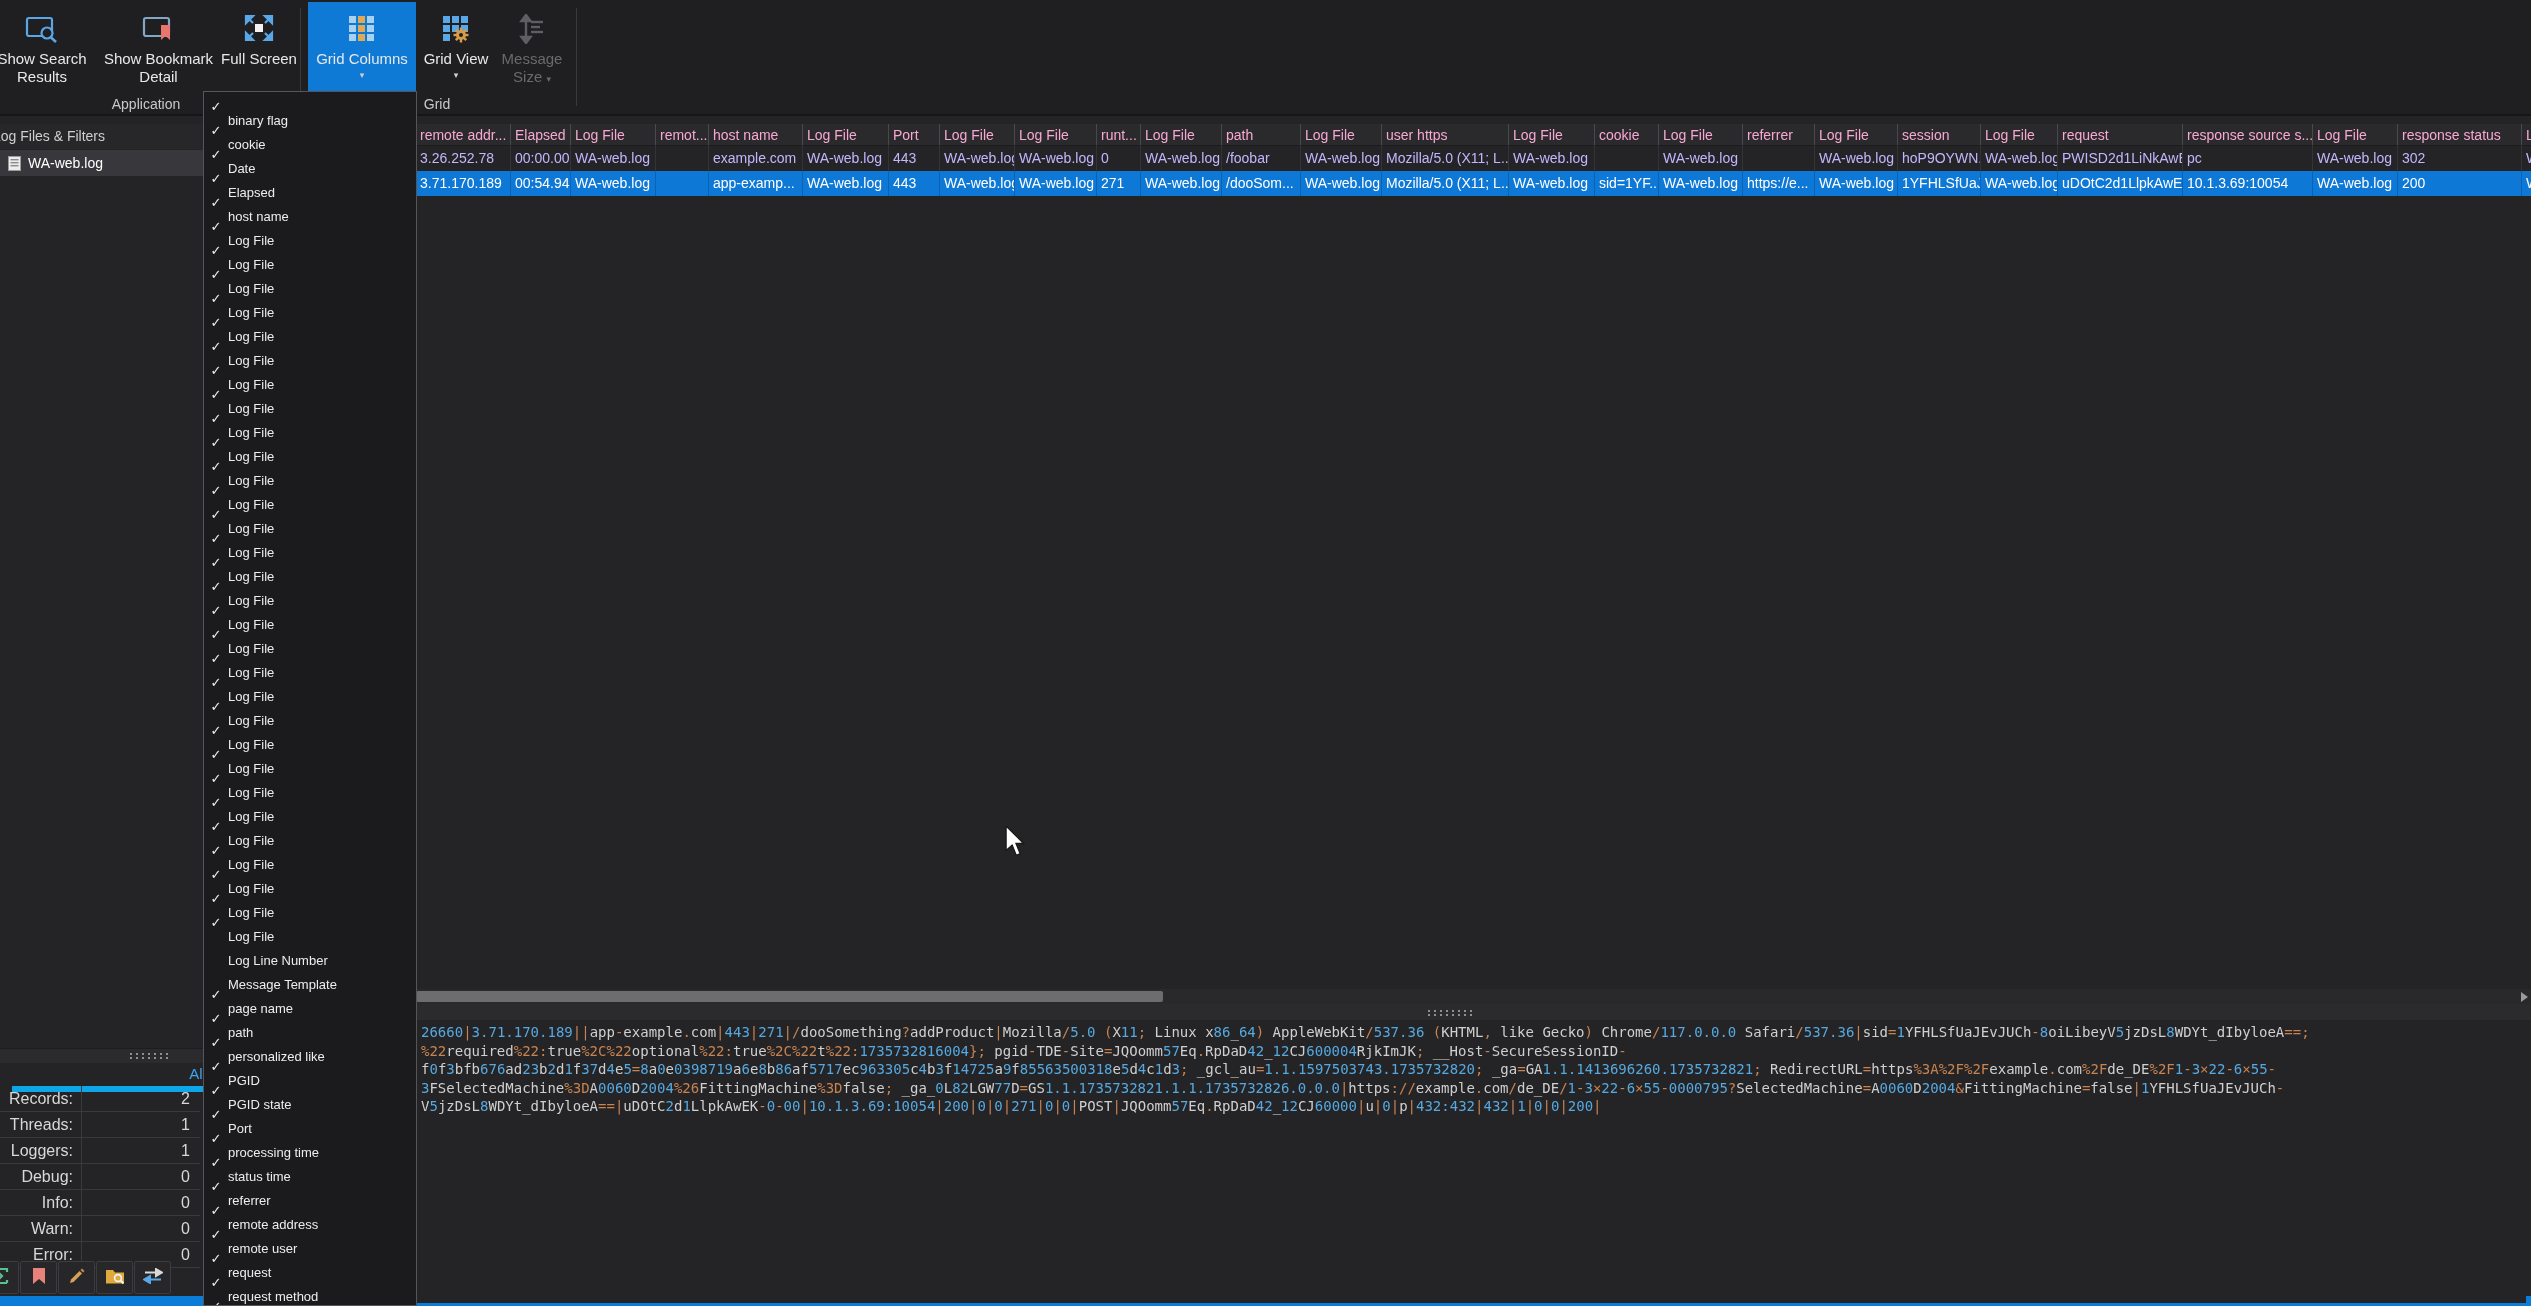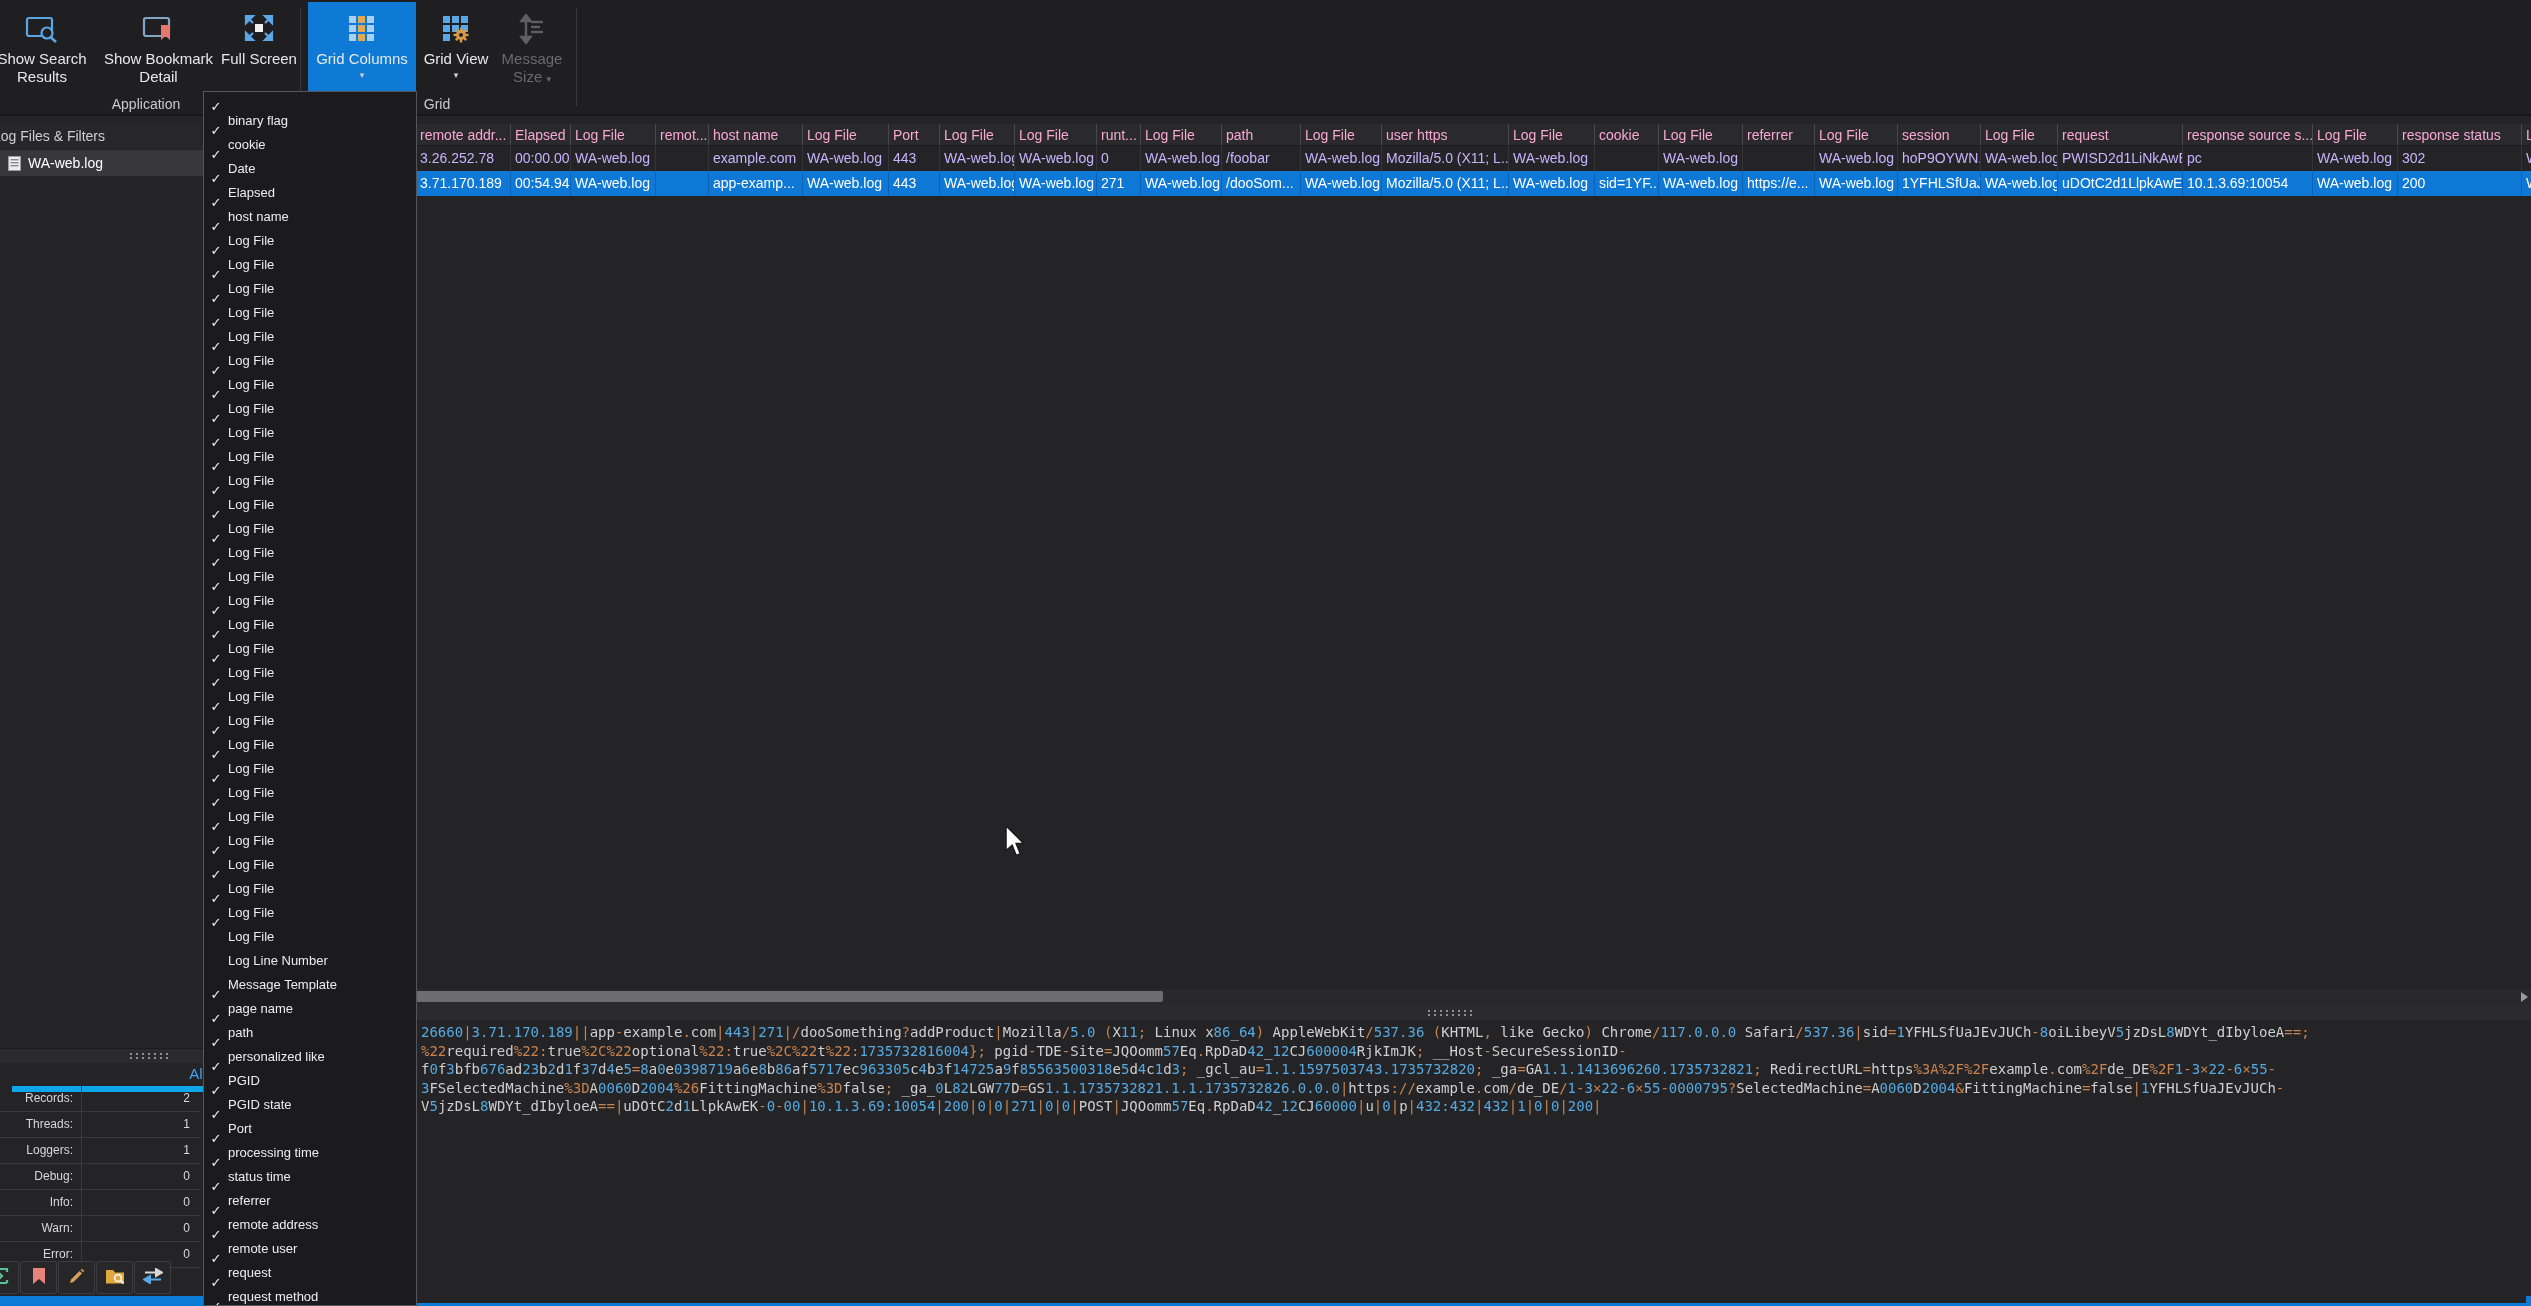--- a/index.html
+++ b/index.html
@@ -28,21 +28,21 @@
   .side-header span{margin-left:-7px;display:inline-block;}
   .tree-item{left:0;top:150px;width:207px;height:26px;background:#38383c;color:#fff;font-size:14px;
              display:flex;align-items:center;}
   .tree-item .doc{margin-left:8px;margin-right:7px;display:flex;}
   .side-split{left:0;top:1048px;width:207px;height:14px;background:#2b2b2e;border-top:1px solid #1d1d1f;}
   .grip{position:absolute;background-image:radial-gradient(#8f8f8f 1px,transparent 1.3px);
         background-size:6px 4px;}
   .all-row{left:12px;top:1062px;width:200px;height:24px;border-bottom:6px solid #0ea5e9;}
   .all-link{position:absolute;right:6px;top:0;height:24px;line-height:24px;font-size:15px;color:#3fa3f2;cursor:pointer;}
   .stats{left:0;top:1086px;width:200px;}
-  .stat-row{display:flex;height:25px;border-bottom:1px solid #3a3a3d;font-size:12px;color:#d8d8d8;justify-content:center;}
+  .stat-row{display:flex;height:25px;border-bottom:1px solid #3a3a3d;font-size:16px;color:#d8d8d8;justify-content:center;}
   .stat-label{width:82px;text-align:right;padding-right:8px;line-height:25px;border-right:1px solid #3a3a3d;box-sizing:border-box;}
   .stat-value{flex:1;text-align:right;padding-right:10px;line-height:25px;}
   .minibar{left:0;top:1261px;width:207px;height:34px;display:flex;}
   .mini-btn{width:37px;height:33px;margin-right:1px;background:#27272a;border:1px solid #3c3c40;
             box-sizing:border-box;display:flex;align-items:center;justify-content:center;border-radius:2px;}
   .statusbar{left:0;top:1296px;width:2531px;height:10px;background:#0b7cd8;}
 
   
   .grid-wrap{left:416px;top:124px;width:2115px;height:72px;overflow:hidden;}
   .grow{display:flex;white-space:nowrap;}

